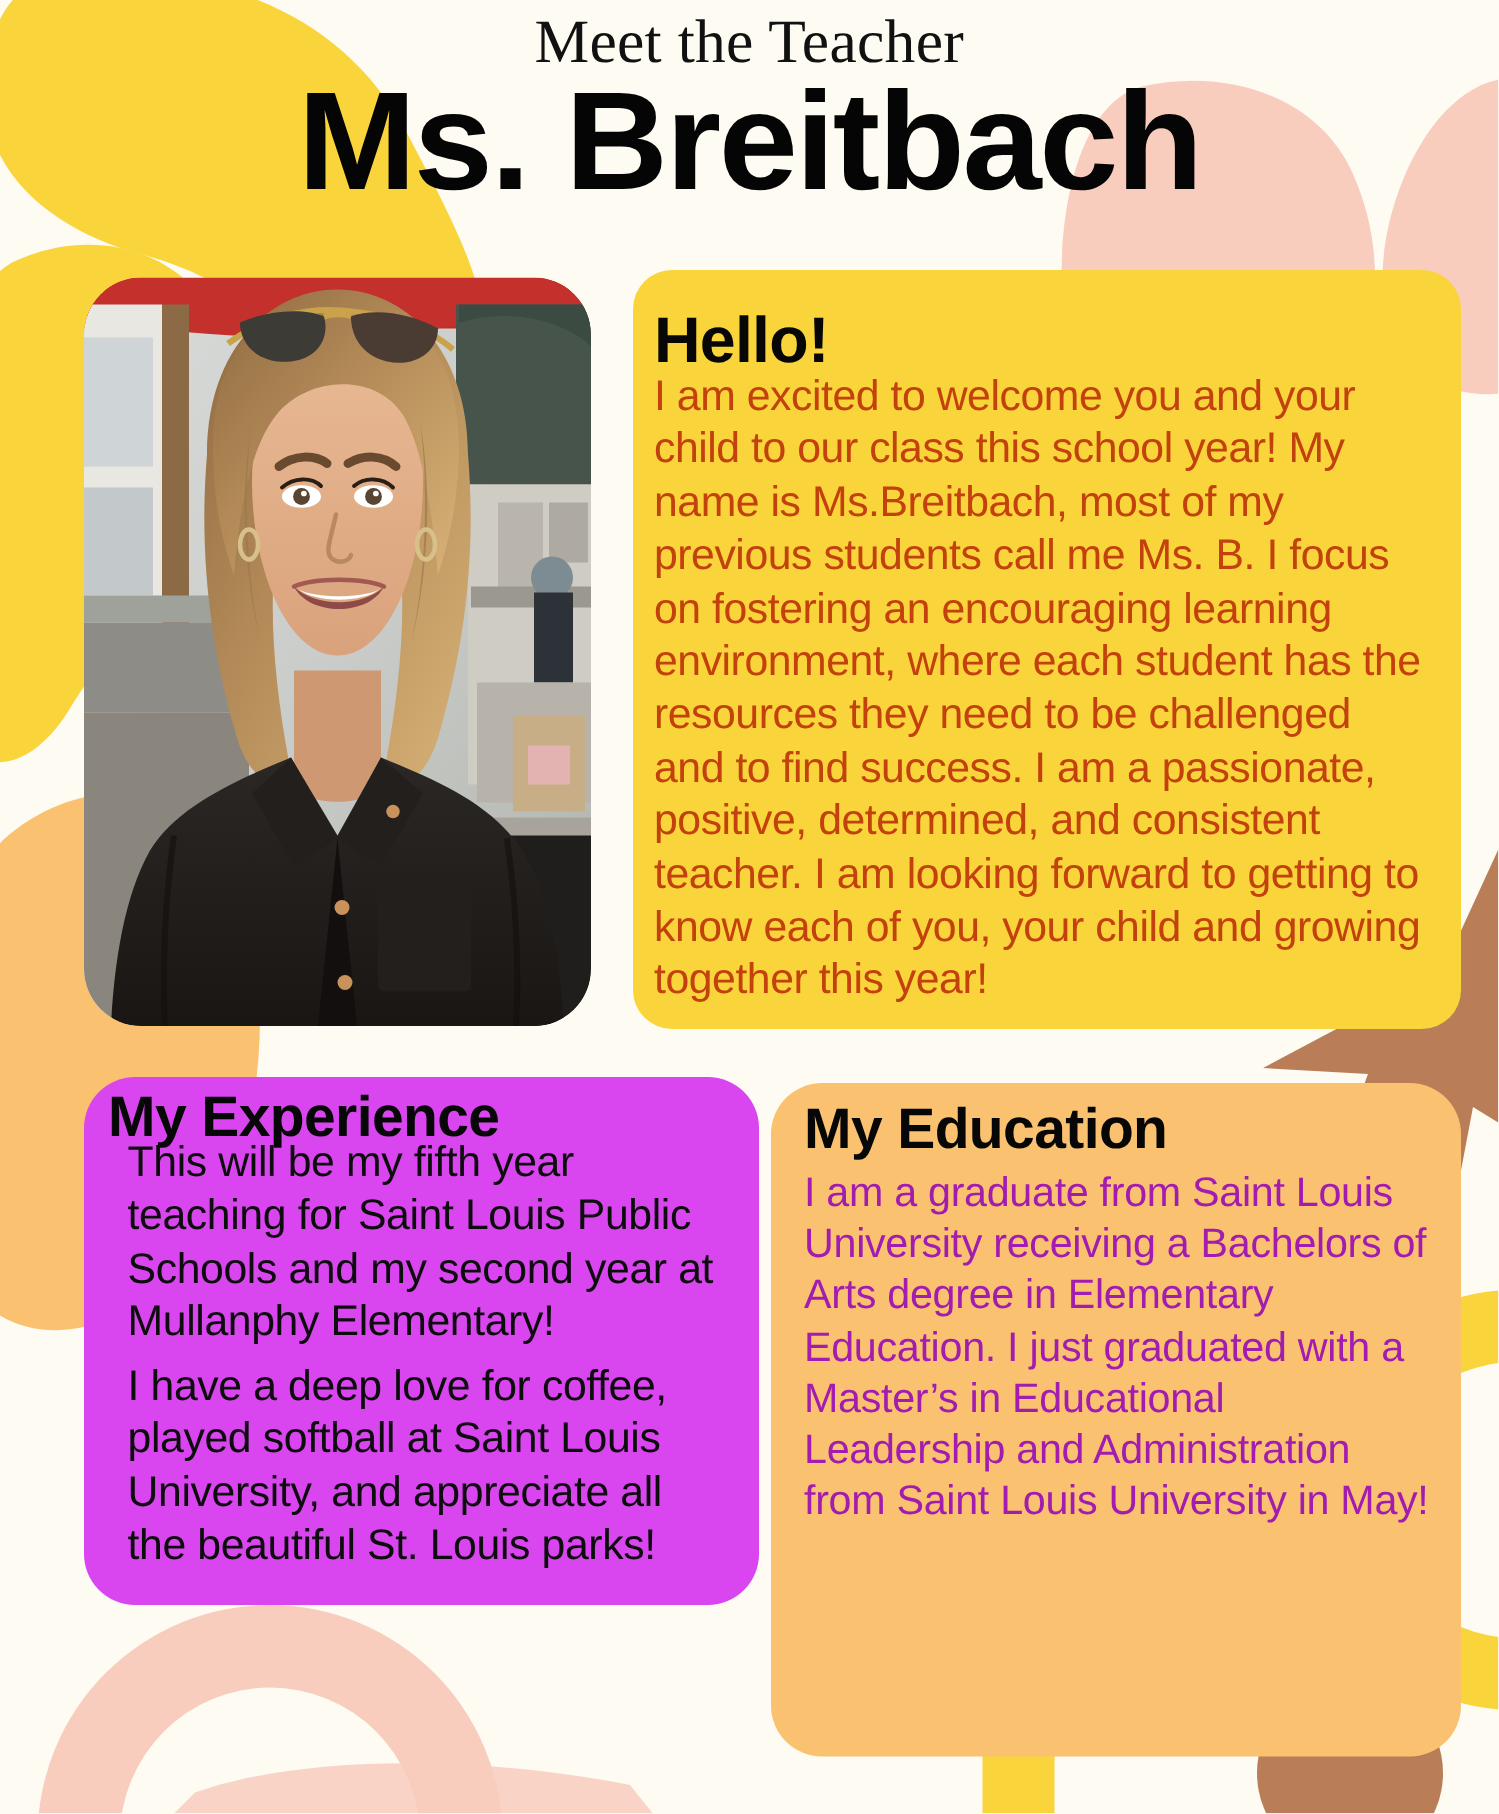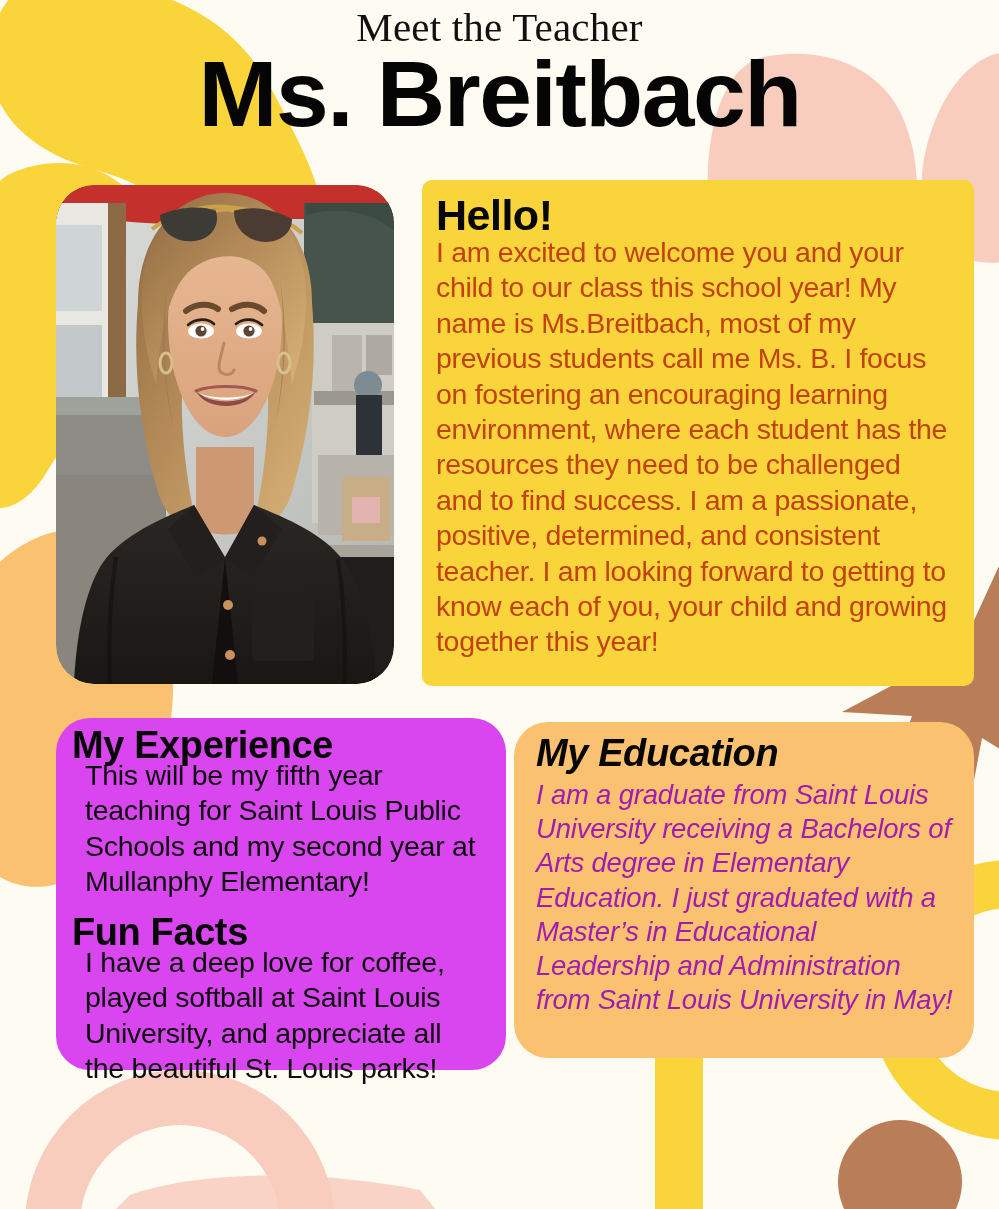--- a/index.html
+++ b/index.html
@@ -34,32 +34,32 @@
     position:absolute;left:56px;top:185px;width:338px;height:499px;
     border-radius:38px;overflow:hidden;z-index:6;
     box-shadow:0 0 0 0 rgba(0,0,0,0);
   }
   .photo svg{display:block;}
 
   
   .card{position:absolute;z-index:6;}
   .card-hello{
     left:422px;top:180px;width:552px;height:506px;
-    background:#F9D43A;border-radius:10px;
-    padding:14px 20px 10px 14px;box-sizing:border-box;
+    background:#F9D43A;border-radius:26px;
+    padding:26px 20px 10px 14px;box-sizing:border-box;
   }
   .card-exp{
     left:56px;top:718px;width:450px;height:352px;
     background:#d946ef;border-radius:34px;
     padding:8px 16px 10px 16px;box-sizing:border-box;
   }
   .card-edu{
-    left:514px;top:722px;width:460px;height:336px;
+    left:514px;top:722px;width:460px;height:449px;
     background:#FAC270;border-radius:34px;
-    padding:12px 18px 10px 22px;box-sizing:border-box;font-style:italic;
+    padding:12px 18px 10px 22px;box-sizing:border-box;
   }
   .card-contact{
     left:115px;top:1078px;width:770px;height:110px;
     background:#B97E57;border-radius:56px;
     display:flex;flex-direction:column;align-items:center;justify-content:center;
     z-index:7;
   }
 
   .h-big{
     font-size:43px;font-weight:bold;color:#070707;
@@ -261,21 +261,20 @@
   </div>
 
   <div class="card card-hello">
     <div class="h-big">Hello!</div>
     <p class="hello-body">I am excited to welcome you and your child to our class this school year! My name is Ms.Breitbach, most of my previous students call me Ms. B. I focus on fostering an encouraging learning environment, where each student has the resources they need to be challenged and to find success. I am a passionate, positive, determined, and consistent teacher. I am looking forward to getting to know each of you, your child and growing together this year!</p>
   </div>
 
   <div class="card card-exp">
     <div class="h-mid">My Experience</div>
     <p class="body-txt tight">This will be my fifth year teaching for Saint Louis Public Schools and my second year at Mullanphy Elementary!</p>
-    <div class="h-mid" style="margin-top:2px">Fun Facts</div>
     <p class="body-txt tight">I have a deep love for coffee, played softball at Saint Louis University, and appreciate all the beautiful St. Louis parks!</p>
   </div>
 
   <div class="card card-edu">
     <div class="h-mid">My Education</div>
     <p class="body-txt-edu">I am a graduate from Saint Louis University receiving a Bachelors of Arts degree in Elementary Education. I just graduated with a Master’s in Educational Leadership and Administration from Saint Louis University in May!</p>
   </div>
 
   <div class="card-contact">
     <div class="contact-line">Please contact me via email kaylyn.breitbach@slps.org</div>

